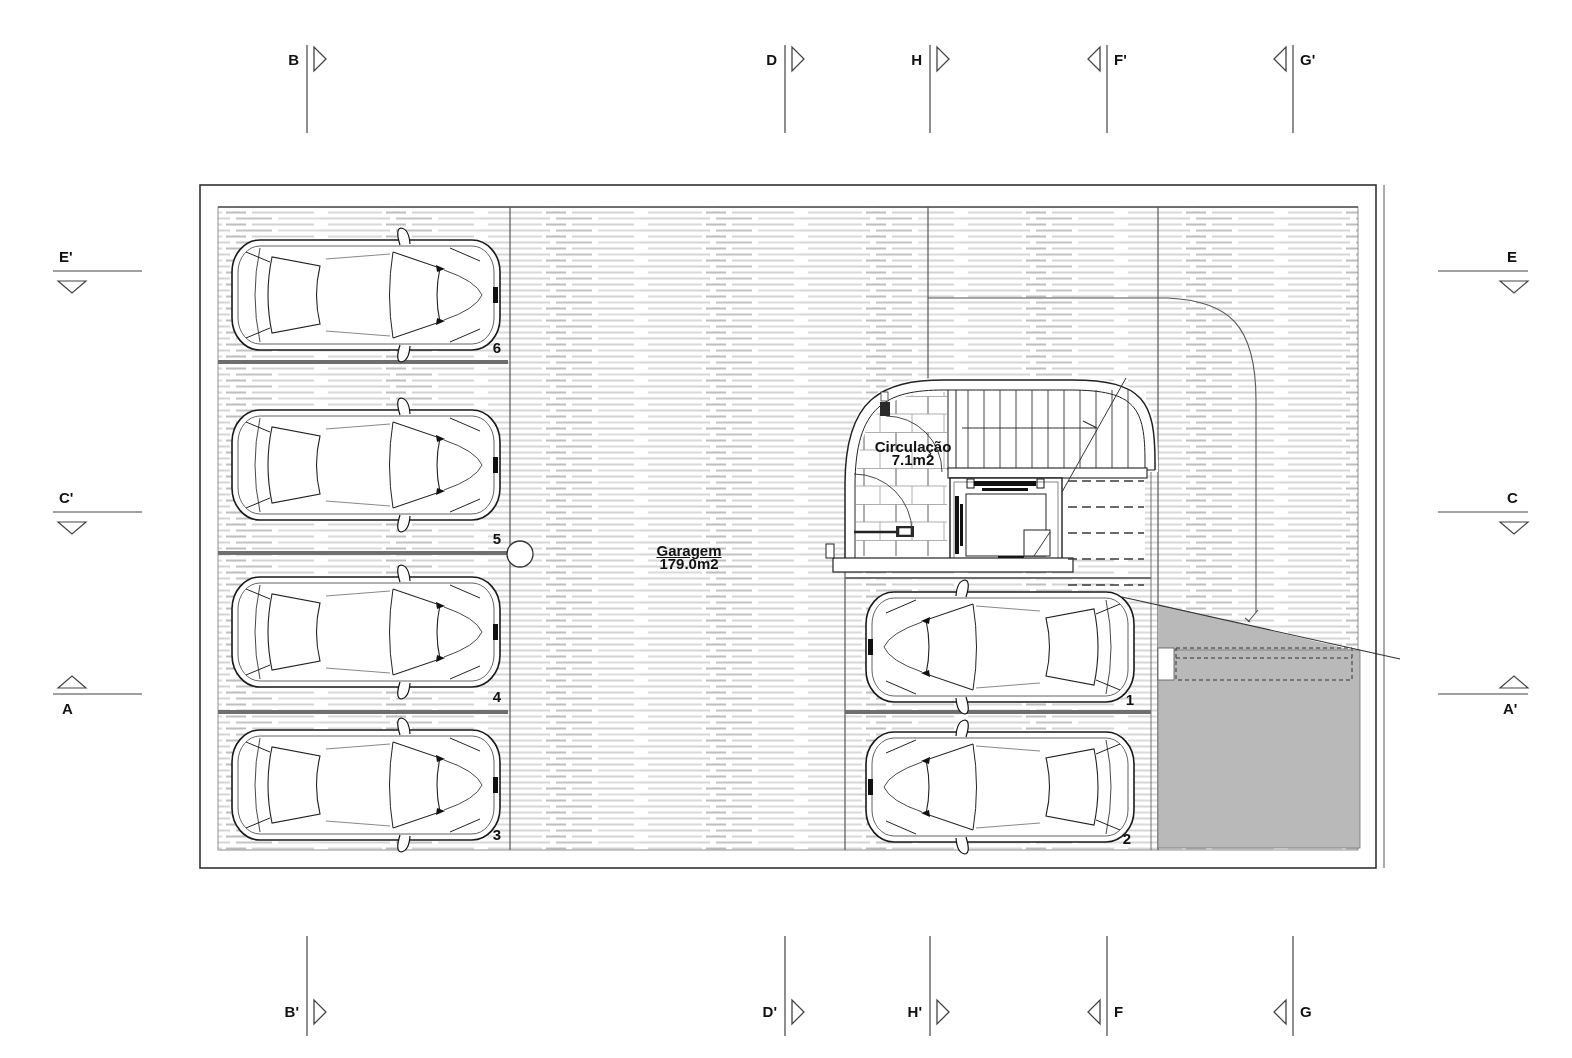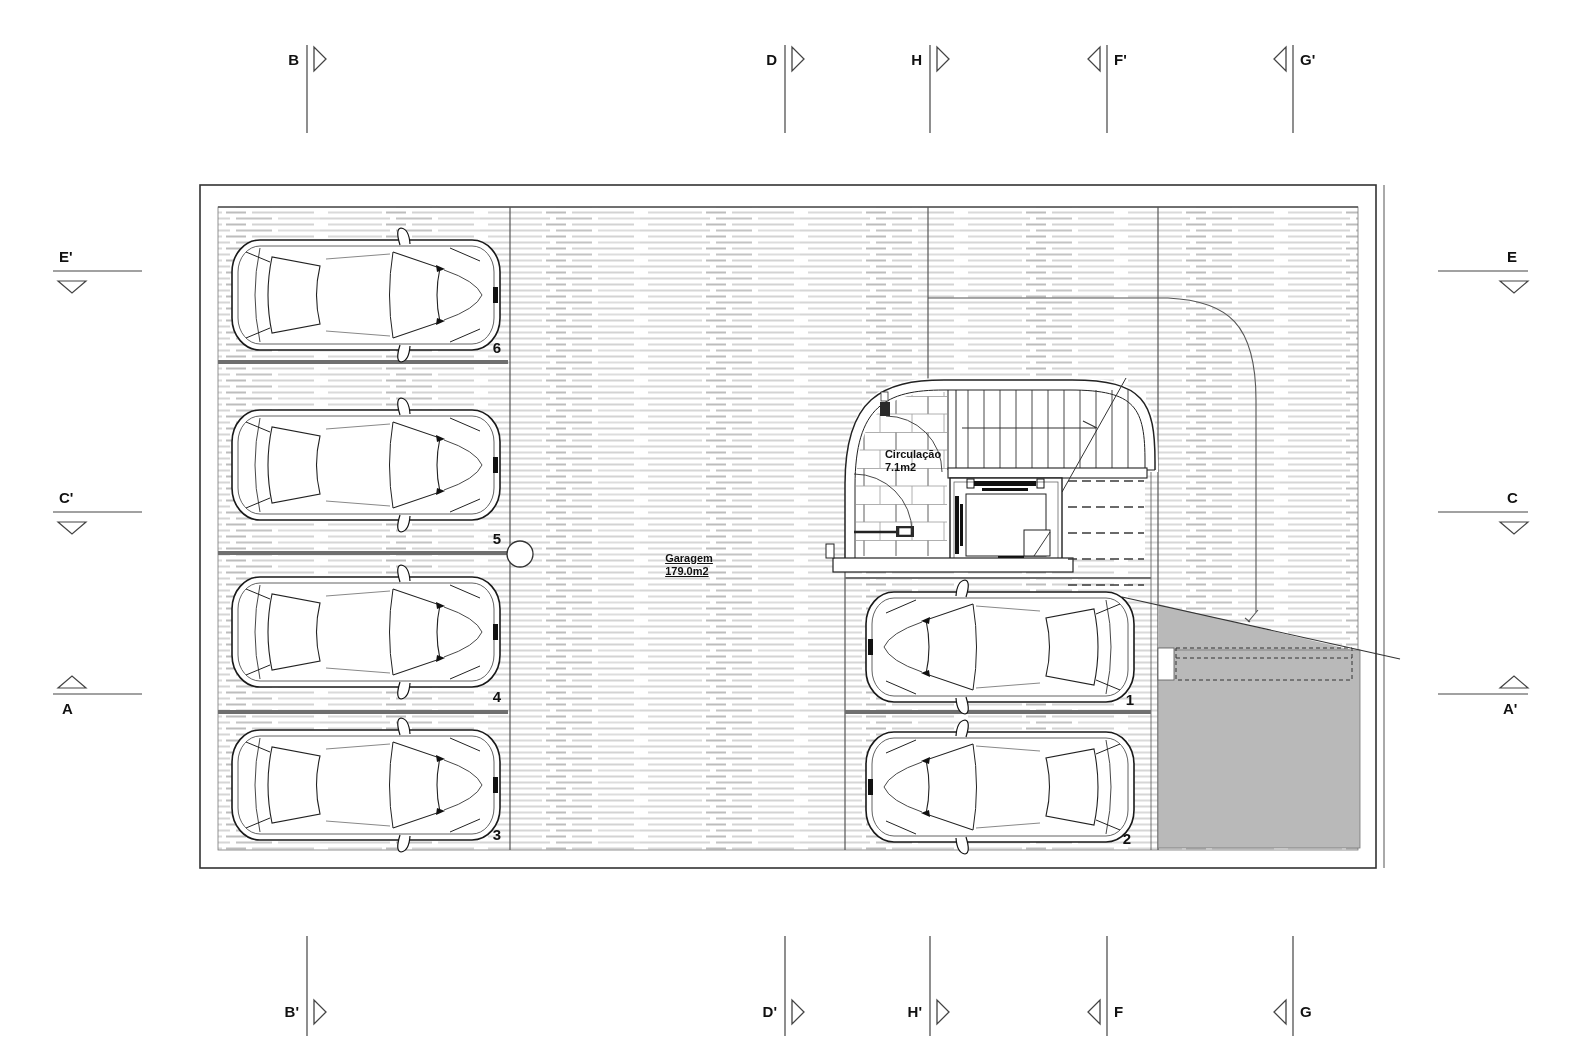--- a/index.html
+++ b/index.html
@@ -2,21 +2,21 @@
 <html><head>
 <meta charset="utf-8">
 <style>
   html,body{margin:0;padding:0;background:#ffffff;}
   .canvas{position:relative;width:1572px;height:1058px;background:#fff;overflow:hidden;
           font-family:"Liberation Sans", sans-serif;}
   .plan-svg{position:absolute;left:0;top:0;}
   .lbl{position:absolute;font-weight:bold;color:#111;white-space:nowrap;}
   .marker-lbl{font-size:15px;}
   .stall-num{font-size:15px;transform:translateX(-50%);}
-  .room-lbl{font-size:11px;line-height:13px;text-align:left;transform:translateX(-50%);margin-top:8px;}
+  .room-lbl{font-size:15px;line-height:13px;text-align:center;transform:translateX(-50%);}
   .right-align{transform:translateX(-100%);}
 </style>
 </head>
 <body>
 
 <div class="canvas">
 
 <svg class="plan-svg" width="1572" height="1058" viewBox="0 0 1572 1058">
   <defs>
 
@@ -270,20 +270,20 @@
 
 <span class="lbl stall-num" style="left:497px;top:339px;">6</span>
 <span class="lbl stall-num" style="left:497px;top:530px;">5</span>
 <span class="lbl stall-num" style="left:497px;top:688px;">4</span>
 <span class="lbl stall-num" style="left:497px;top:826px;">3</span>
 <span class="lbl stall-num" style="left:1130px;top:691px;">1</span>
 <span class="lbl stall-num" style="left:1127px;top:830px;">2</span>
 
 <div class="lbl room-lbl" style="left:689px;top:544px;">
   <span style="display:block;text-decoration:underline;">Garagem</span>
-  <span style="display:block;text-decoration:underline;">179.0m2</span>
+  <span style="display:block;">179.0m2</span>
 </div>
 <div class="lbl room-lbl" style="left:913px;top:440px;">
   <span style="display:block;">Circulação</span>
   <span style="display:block;">7.1m2</span>
 </div>
 
 </div>
 
 </body></html>

